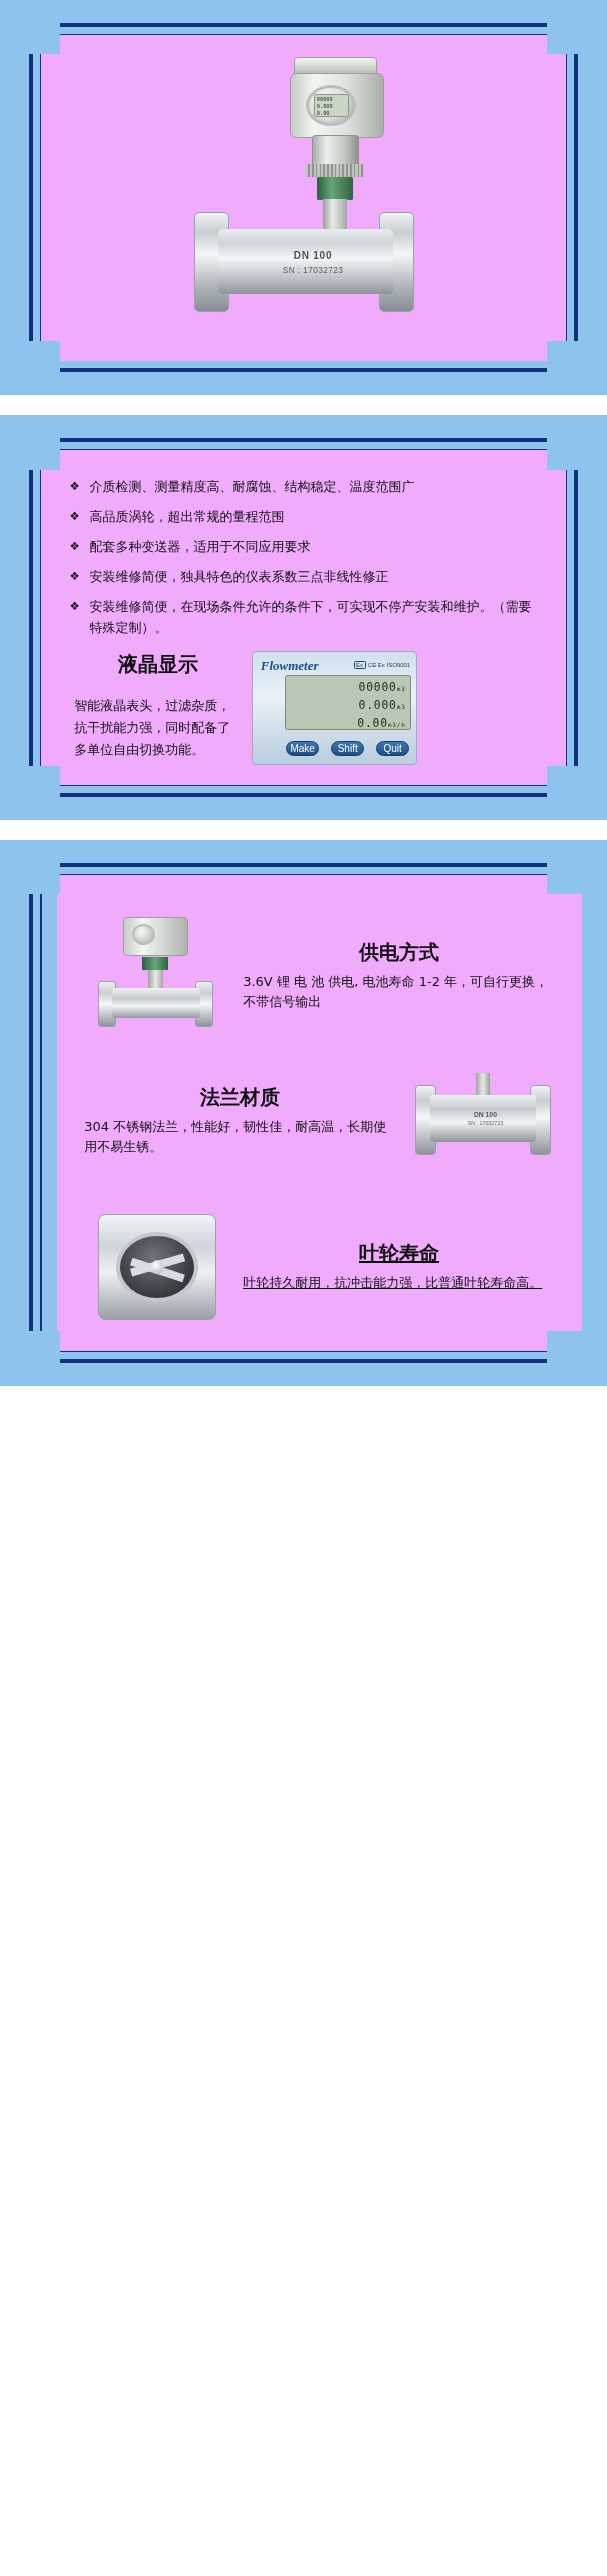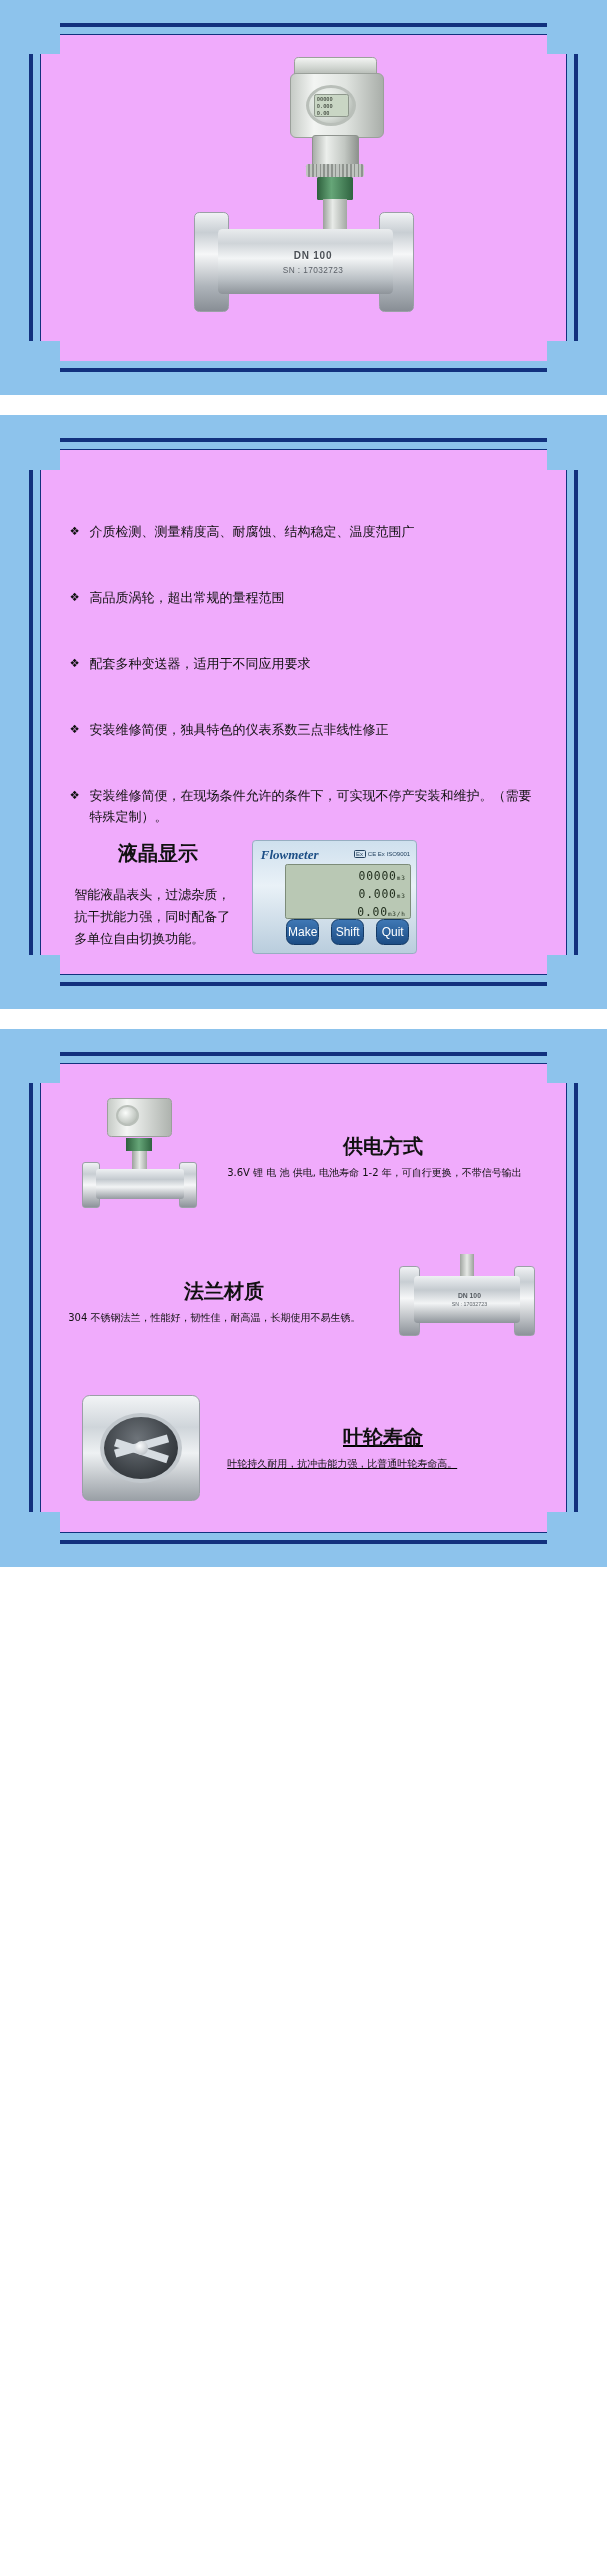--- a/index.html
+++ b/index.html
@@ -195,21 +195,20 @@
     padding: 0;
   }
   ul.bullets li {
     position: relative;
     padding-left: 23px;
     margin-bottom: 9px;
     font-size: 13px;
     line-height: 21px;
     color: #111;
     font-family: "DejaVu Sans", sans-serif;
-    margin-top: 45px;
   }
   ul.bullets li::before {
     content: "\2756";
     position: absolute;
     left: 3px;
     top: 0;
     color: #111;
     font-size: 11.4px;
   }
   .lcd-block {
@@ -288,57 +287,58 @@
     letter-spacing: 0.8px;
   }
   .lcd-row small { font-size: 6px; }
   .lcd-buttons {
     position: absolute;
     left: 33px; bottom: 8.3px;
     display: flex;
     gap: 12px;
   }
   .lcd-btn {
-    width: 33px; height: 26px;
+    width: 33px; height: 15px;
     border-radius: 7.6px;
     background: linear-gradient(180deg,#3f78b5,#1d4d85);
     color: #fff;
-    font-size: 12px;
+    font-size: 10px;
     display: flex;
     align-items: center;
     justify-content: center;
     border: 0.8px solid #143a66;
     margin-top: 17px;
   }
 
   
   .panel3 .sheet {
-    padding: 28px 20px 20px 20px;
+    padding: 36px 20px 20px 20px;
+    margin-left: 16px;
   }
   .frow {
     display: flex;
     align-items: center;
     margin-bottom: 16.7px;
   }
   .frow:last-child { margin-bottom: 0; text-decoration: underline; }
   .fr-text {
     flex: 1;
     padding: 0 7.6px;
   }
   .fr-title {
     font-size: 20px;
     font-weight: bold;
     color: #111;
     text-align: center;
     margin-bottom: 6px;
     font-family: "DejaVu Sans", sans-serif;
   }
   .fr-body {
-    font-size: 10px;
-    line-height: 14px;
+    font-size: 13px;
+    line-height: 20px;
     color: #111;
     font-family: "DejaVu Sans", sans-serif;
   }
   .fr-img {
     width: 159px;
     height: 129px;
     position: relative;
     flex: none;
   }
 

